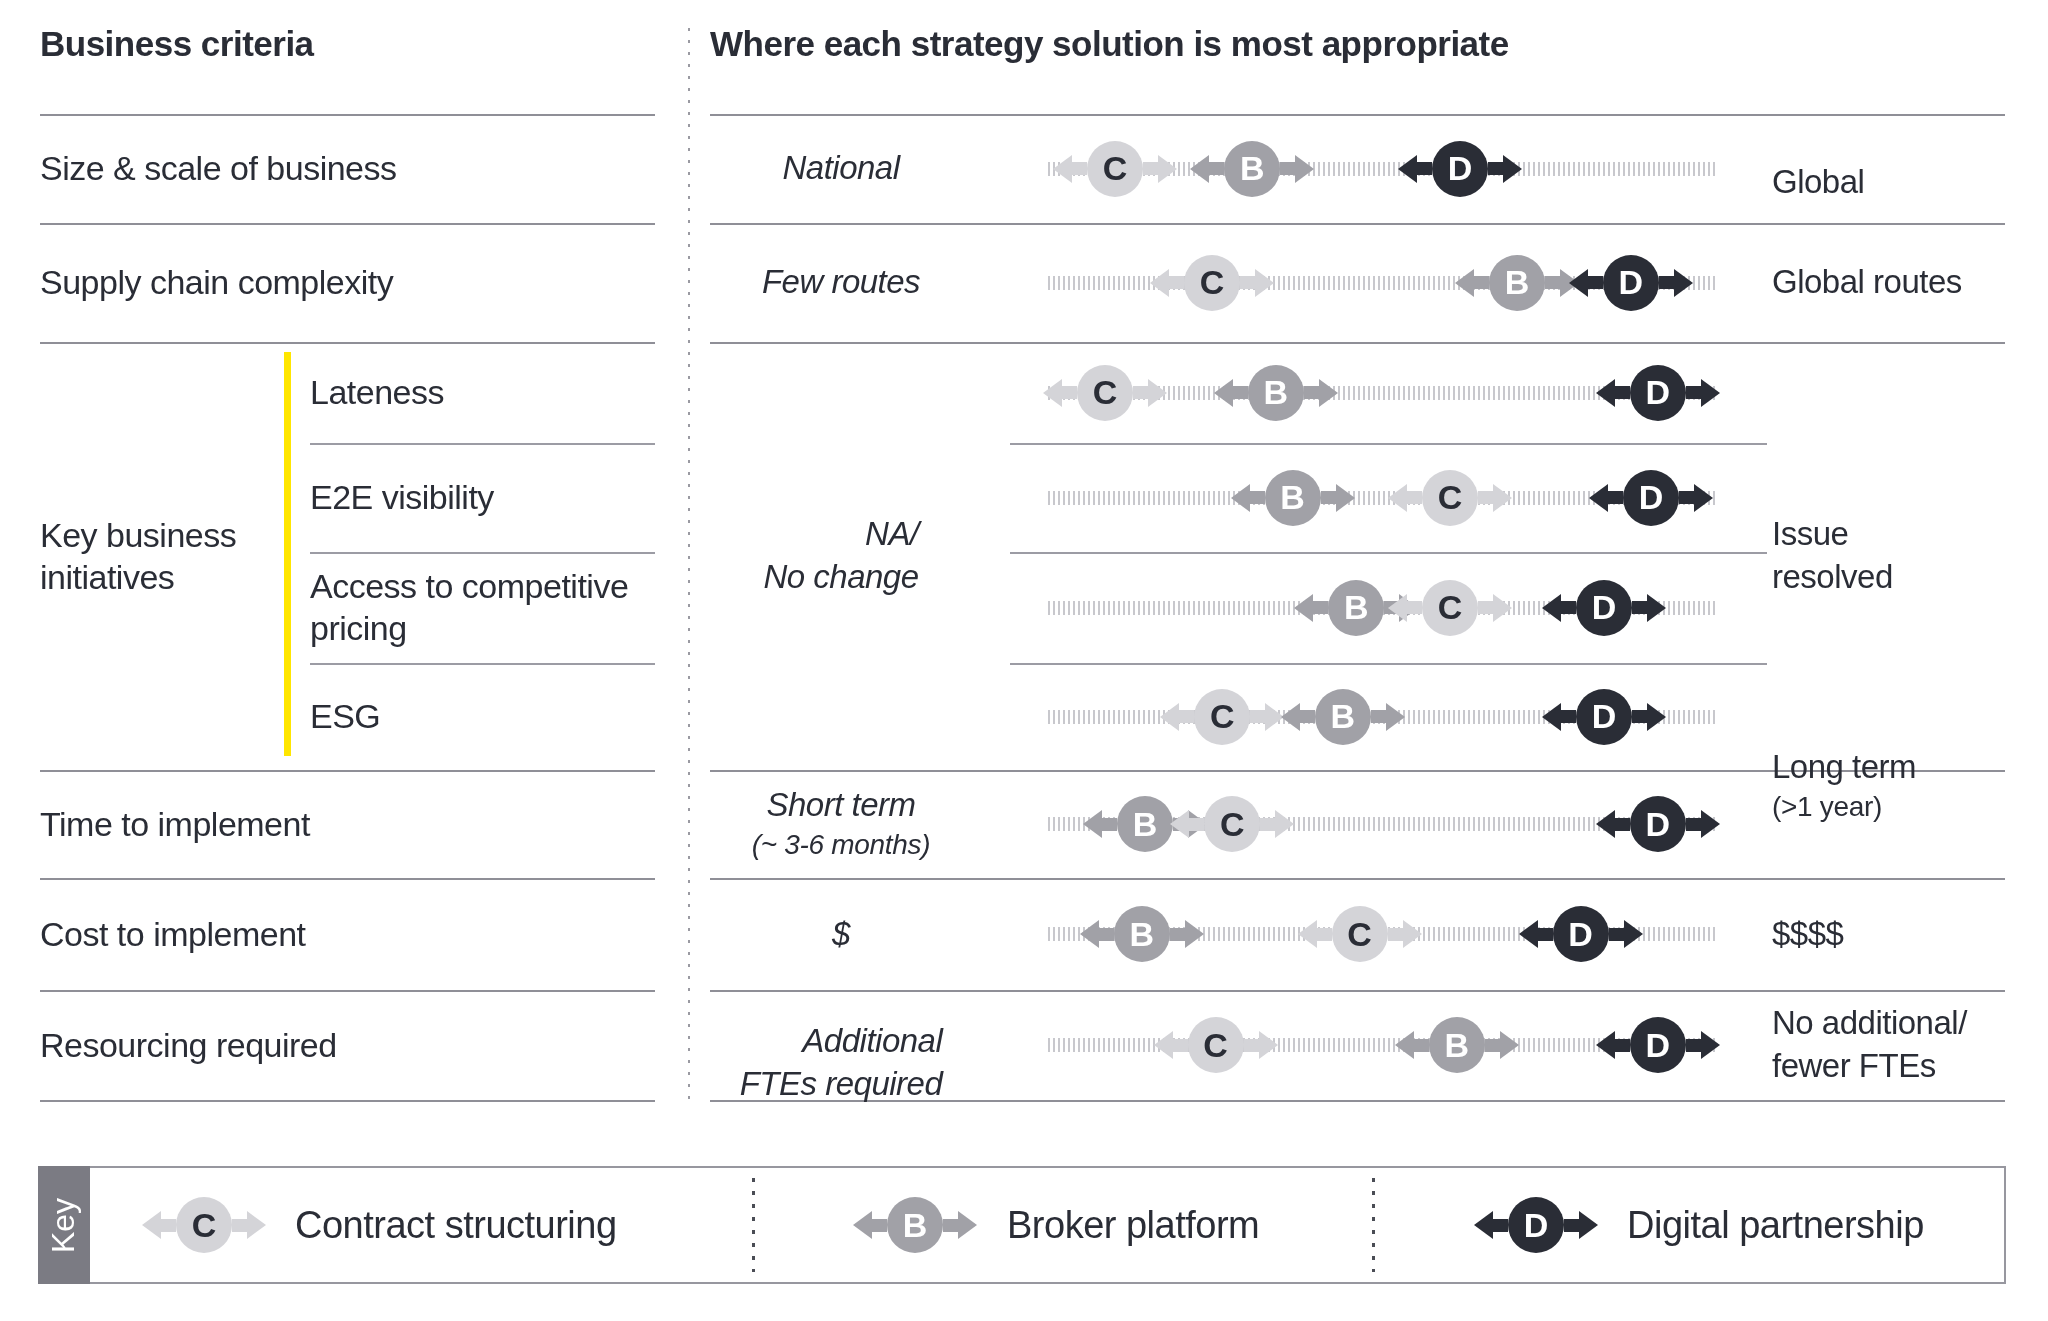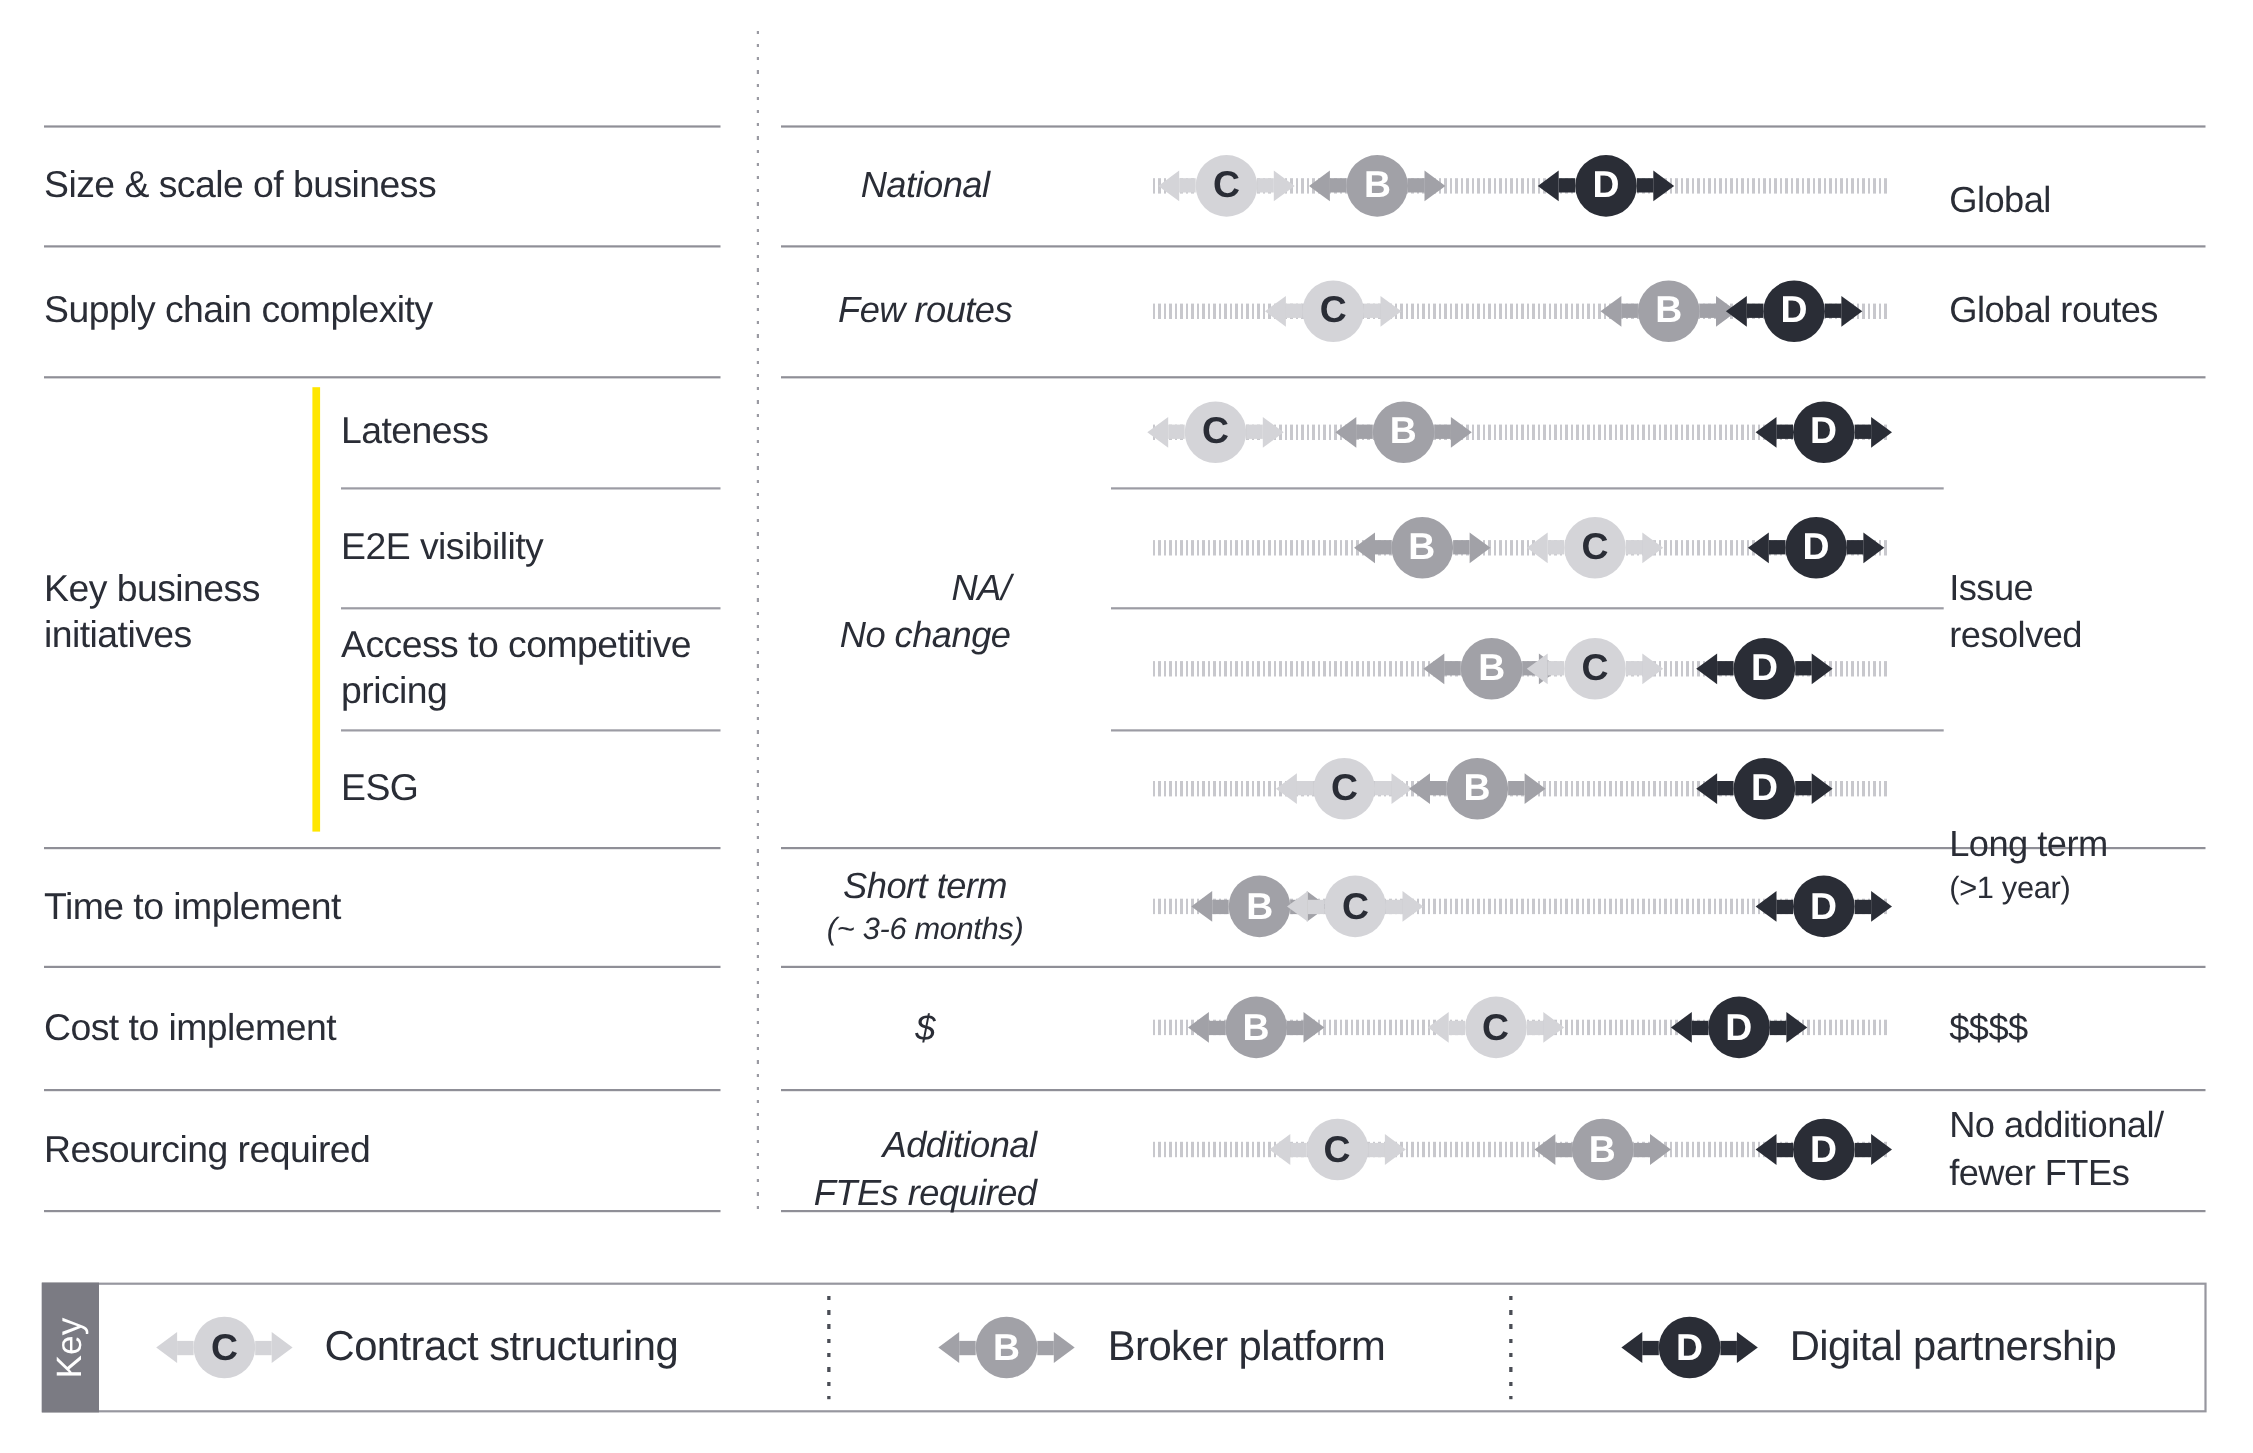--- a/index.html
+++ b/index.html
@@ -66,20 +66,22 @@
     position:absolute;top:10px;width:3px;height:94px;
     background:repeating-linear-gradient(to bottom,#4a4d55 0 4px,transparent 4px 13px);
   }
   .key-mk{position:absolute;top:50%;}
   .key-text{position:absolute;top:50%;transform:translateY(-50%);font-size:38px;white-space:nowrap;}
 </style>
 </head>
 <body>
 
 <div id="chart">
+  <div class="col-title" style="left:40px">Business criteria</div>
+  <div class="col-title" style="left:710px">Where each strategy solution is most appropriate</div>
   <div class="v-dotted"></div>
 
   <div id="rows-layer">
       <div class="hr" style="left: 40px; top: 114px; width: 615px;"></div>
       <div class="hr" style="left: 710px; top: 114px; width: 1295px;"></div>
       <div class="hr" style="left: 40px; top: 223px; width: 615px;"></div>
       <div class="hr" style="left: 710px; top: 223px; width: 1295px;"></div>
       <div class="hr" style="left: 40px; top: 342px; width: 615px;"></div>
       <div class="hr" style="left: 710px; top: 342px; width: 1295px;"></div>
       <div class="hr" style="left: 40px; top: 770px; width: 615px;"></div>

